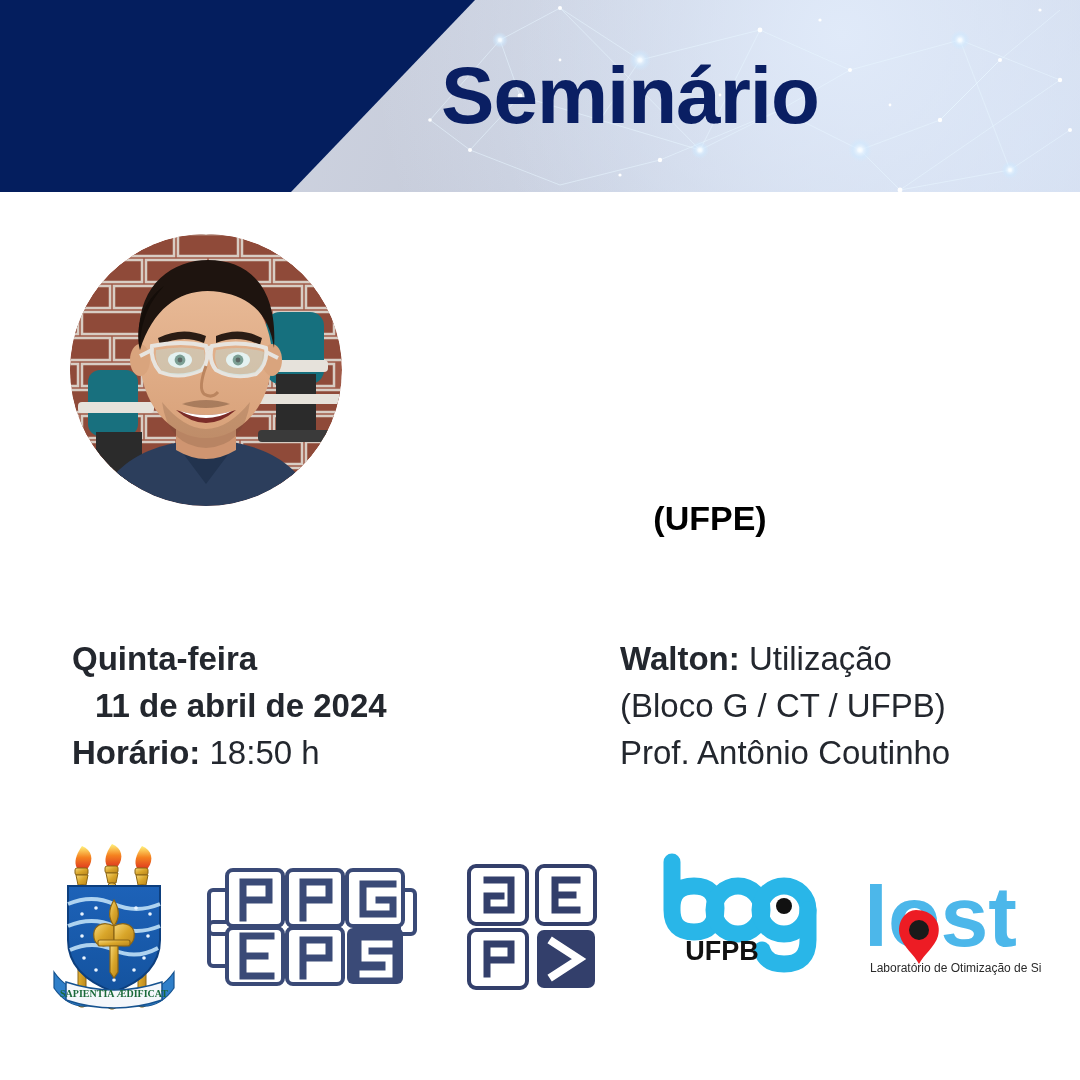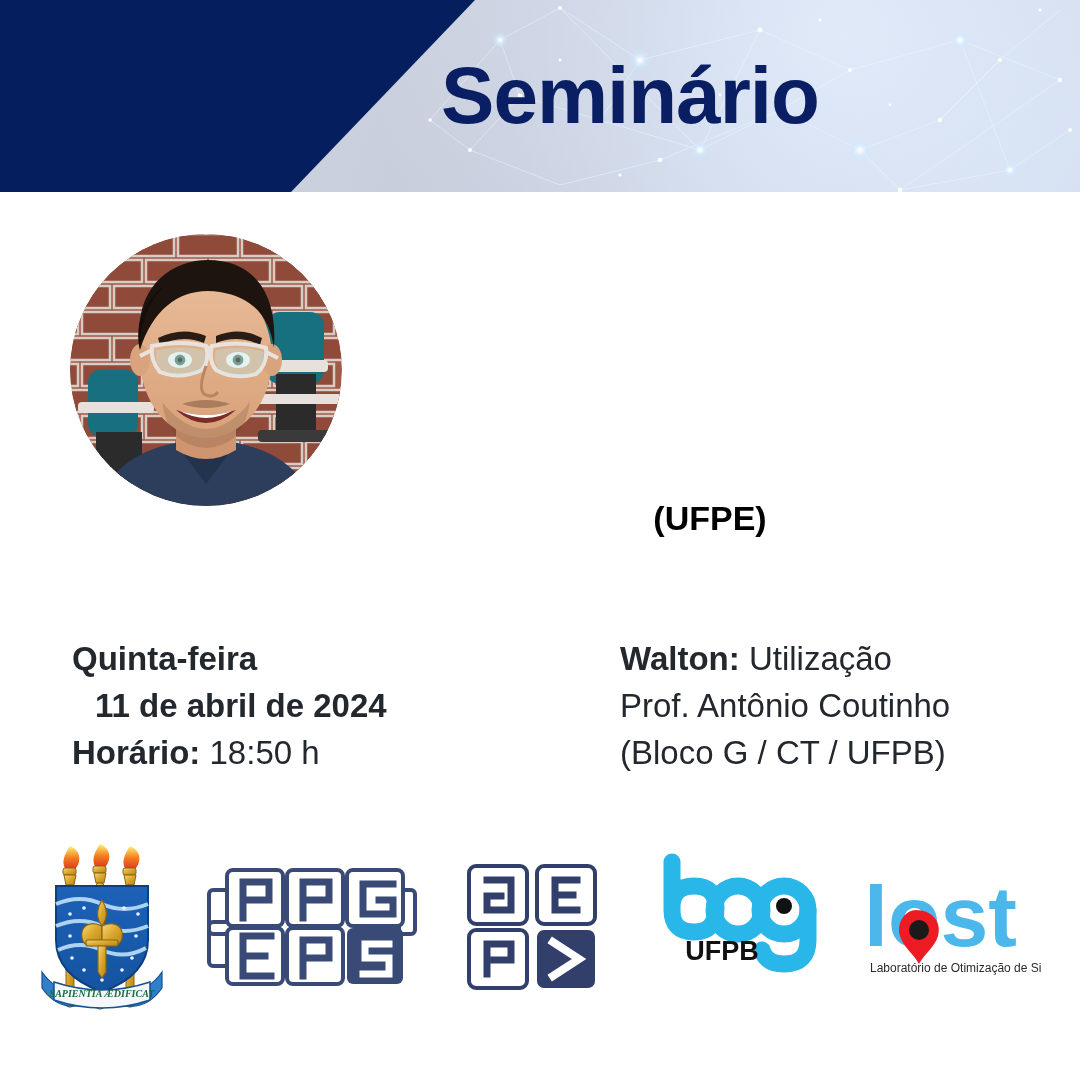--- a/index.html
+++ b/index.html
@@ -76,21 +76,21 @@
     position:absolute;left:620px;top:636px;width:430px;
     font-size:33px;line-height:1.42;color:#23272e;
   }
   .local-block b{font-weight:bold;}
 
   
   .logos{
     position:absolute;left:0;top:840px;width:1080px;height:180px;
   }
   .logo{position:absolute;}
-  .logo-ufpb{left:32px;top:2px;width:140px;height:170px;font-style:italic;}
+  .logo-ufpb{left:44px;top:2px;width:140px;height:170px;}
   .logo-ppgeps{left:205px;top:22px;width:215px;height:125px;}
   .logo-dep{left:465px;top:22px;width:140px;height:130px;}
   .logo-log{left:650px;top:8px;width:175px;height:130px;}
   .logo-lost{left:862px;top:28px;width:180px;height:115px;}
   .logo svg{display:block;width:100%;height:100%;}
 </style>
 </head>
 <body>
 
 <div class="poster">
@@ -308,22 +308,22 @@
     <div class="l2">11 de abril de 2024</div>
     <div class="l3">
       <b>Horário:</b><span> 18:50 h</span>
     </div>
   </div>
 
   <div class="local-block">
     <div>
       <b>Walton:</b><span> Utilização</span>
     </div>
+    <div>(Bloco G / CT / UFPB)</div>
     <div>Prof. Antônio Coutinho</div>
-    <div>(Bloco G / CT / UFPB)</div>
   </div>
 
   <div class="logos">
 
     <div class="logo logo-ufpb">
       <svg viewBox="0 0 140 170">
         <defs>
           <linearGradient id="gold" x1="0" y1="0" x2="1" y2="1">
             <stop offset="0%" stop-color="#f7d87a"></stop>
               <stop offset="50%" stop-color="#d9a62a"></stop>

